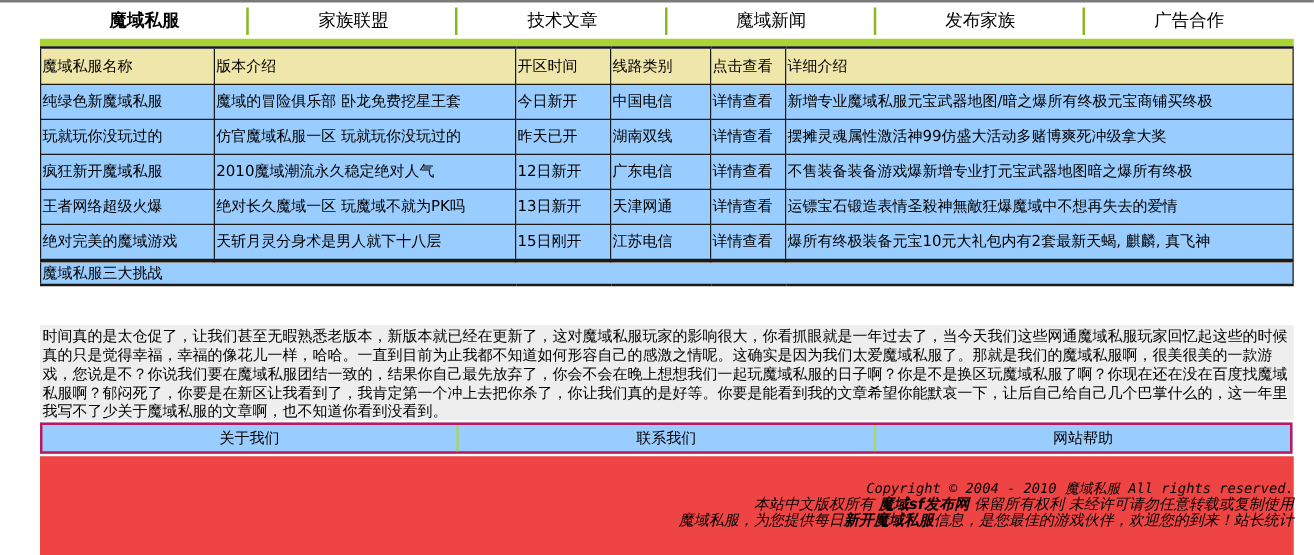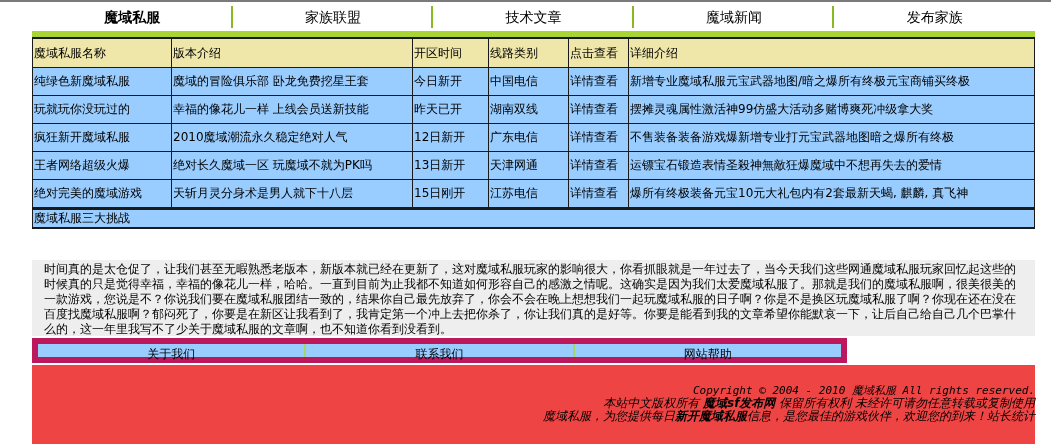--- a/index.html
+++ b/index.html
@@ -29,25 +29,25 @@
   }
   .main-table tr.head td { background:#efe6a9; height:28px; border-top:2px solid #1a1a1a; }
   .main-table tr.row td { background:#99ccff; }
   .main-table tr.title td { background:#99ccff; height:17px; border-top:3px solid #1a1a1a; border-bottom:2px solid #1a1a1a; }
 
   .article {
     position:absolute; left:32px; top:260px; width:1003px; height:76px;
     background:#eeeeee; font-size:12px; line-height:15px; padding:2px 0 0 0;
     box-sizing:border-box;
   }
-  .article p { margin:0; padding:0 12px; }
+  .article p { margin:0; padding:0 2px; }
 
   .links {
-    position:absolute; left:32px; top:338px; width:815px; height:25px;
-    display:flex; border:6px solid #be185d; box-sizing:border-box; background:#99ccff;
+    position:absolute; left:32px; top:338px; width:1002px; height:25px;
+    display:flex; border:2px solid #be185d; box-sizing:border-box; background:#99ccff;
   }
   .links .lnk { flex:1; text-align:center; line-height:21px; font-size:12px; cursor:pointer; }
   .links .lnk:not(:last-child) { border-right:2px solid #a8d470; }
 
   .footer {
     position:absolute; left:32px; top:365px; width:1003px; height:79px;
     background:#ef4444; text-align:right; font-size:12px; line-height:13px;font-style:italic;
   }
   .footer .copy { font-family:"DejaVu Sans Mono", monospace; font-size:11px; margin-top:19px; }
   .footer b { font-weight:bold; }
@@ -56,20 +56,21 @@
 <body>
 
 <div class="topline"></div>
 
 <div class="nav">
   <div class="nav-item active">魔域私服</div>
   <div class="nav-item">家族联盟</div>
   <div class="nav-item">技术文章</div>
   <div class="nav-item">魔域新闻</div>
   <div class="nav-item">发布家族</div>
+  <div class="nav-item">广告合作</div>
 </div>
 <div class="nav-bar"></div>
 
 <table class="main-table">
   <colgroup>
     <col style="width:139px">
       <col style="width:241px">
       <col style="width:76px">
     <col style="width:80px">
       <col style="width:60px">
@@ -87,21 +88,21 @@
   <tr class="row">
     <td>纯绿色新魔域私服</td>
     <td>魔域的冒险俱乐部 卧龙免费挖星王套</td>
     <td>今日新开</td>
     <td>中国电信</td>
     <td>详情查看</td>
     <td>新增专业魔域私服元宝武器地图/暗之爆所有终极元宝商铺买终极</td>
   </tr>
   <tr class="row">
     <td>玩就玩你没玩过的</td>
-    <td>幸福的像花儿一样 上线会员送新技能</td>
+    <td>仿官魔域私服一区 玩就玩你没玩过的</td>
     <td>昨天已开</td>
     <td>湖南双线</td>
     <td>详情查看</td>
     <td>摆摊灵魂属性激活神99仿盛大活动多赌博爽死冲级拿大奖</td>
   </tr>
   <tr class="row">
     <td>疯狂新开魔域私服</td>
     <td>2010魔域潮流永久稳定绝对人气</td>
     <td>12日新开</td>
     <td>广东电信</td>

